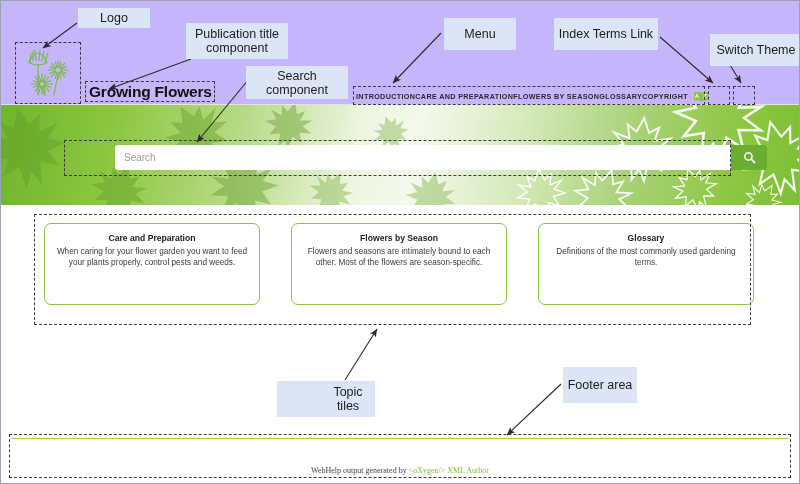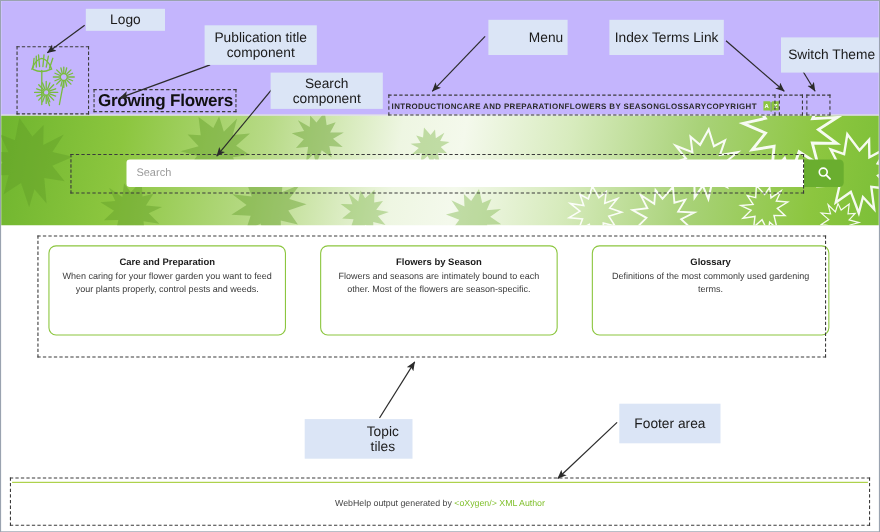--- a/index.html
+++ b/index.html
@@ -184,22 +184,23 @@
   
   .footer {
     position: absolute;
     left: 10px; top: 437px;
     width: 778px;
     height: 37px;
     box-sizing: border-box;
     border-top: 1.6px solid #a6ce39;
     background: #ffffff;
     display: flex;
-    align-items: center;
+    align-items: flex-end;
     justify-content: center;
+    font-family: Liberation Serif, serif;
   }
   .footer-text {
     font-size: 8px;
     color: #444444;
   }
   .footer-text a {
     color: #7fbf2a;
     text-decoration: none;
   }
 </style>
@@ -334,33 +335,33 @@
 
   <div class="callout" style="left:77px;  top:7px;   width:72px;  height:20px;">
       <span>Logo</span>
     </div>
   <div class="callout" style="left:185px; top:22px;  width:102px; height:36px;">
       <span>Publication title component</span>
     </div>
   <div class="callout" style="left:245px; top:65px;  width:102px; height:33px;">
       <span>Search component</span>
     </div>
-  <div class="callout" style="left:443px; top:17px;  width:72px;  height:32px;justify-content:flex-end;">
+  <div class="callout" style="left:443px; top:17px;  width:72px;  height:32px;">
       <span>Menu</span>
     </div>
   <div class="callout" style="left:553px; top:17px;  width:104px; height:32px;">
       <span>Index Terms Link</span>
     </div>
   <div class="callout" style="left:682px; top:33px;  width:92px; height:32px;margin-left:27px;">
       <span>Switch Theme</span>
     </div>
   <div class="callout" style="left:276px; top:380px; width:98px;  height:36px;padding-left:48px;">
       <span>Topic tiles</span>
     </div>
-  <div class="callout" style="left:562px; top:366px; width:92px;  height:36px;">
+  <div class="callout" style="left:562px; top:366px; width:74px;  height:36px;">
       <span>Footer area</span>
     </div>
 
   <svg class="annot-svg">
     <defs>
       <marker id="ah" markerWidth="9" markerHeight="9" refX="7.2" refY="3.2" orient="auto">
         <path d="M0 0 L7.5 3.2 L0 6.4 L1.8 3.2 Z" fill="#2b2b2b"></path>
       </marker>
     </defs>
     <g stroke="#2b2b2b" stroke-width="1.1" fill="none" marker-end="url(#ah)">

